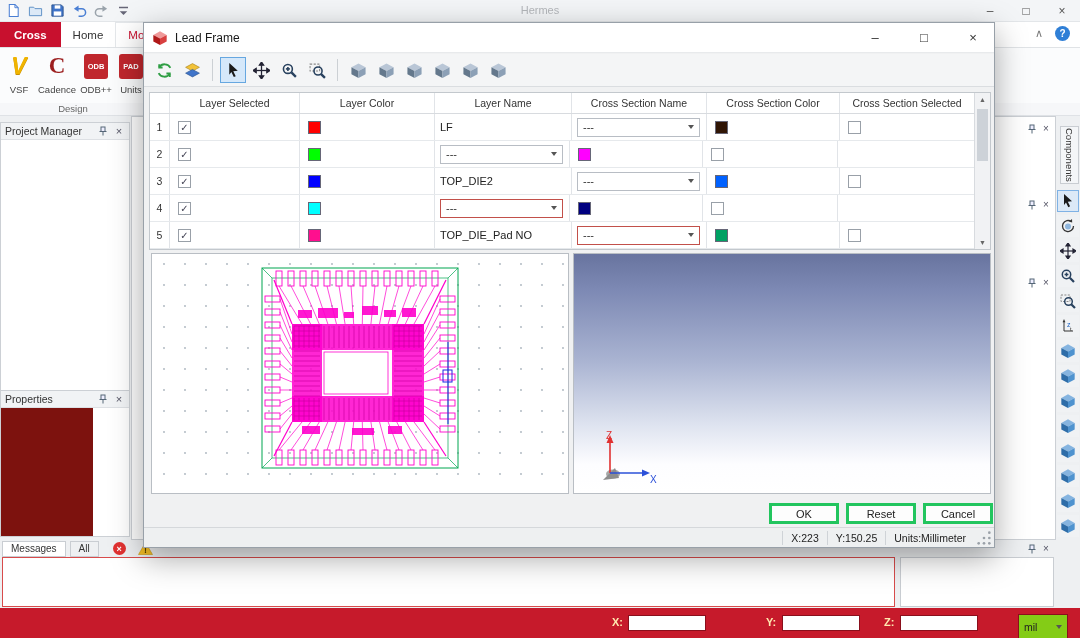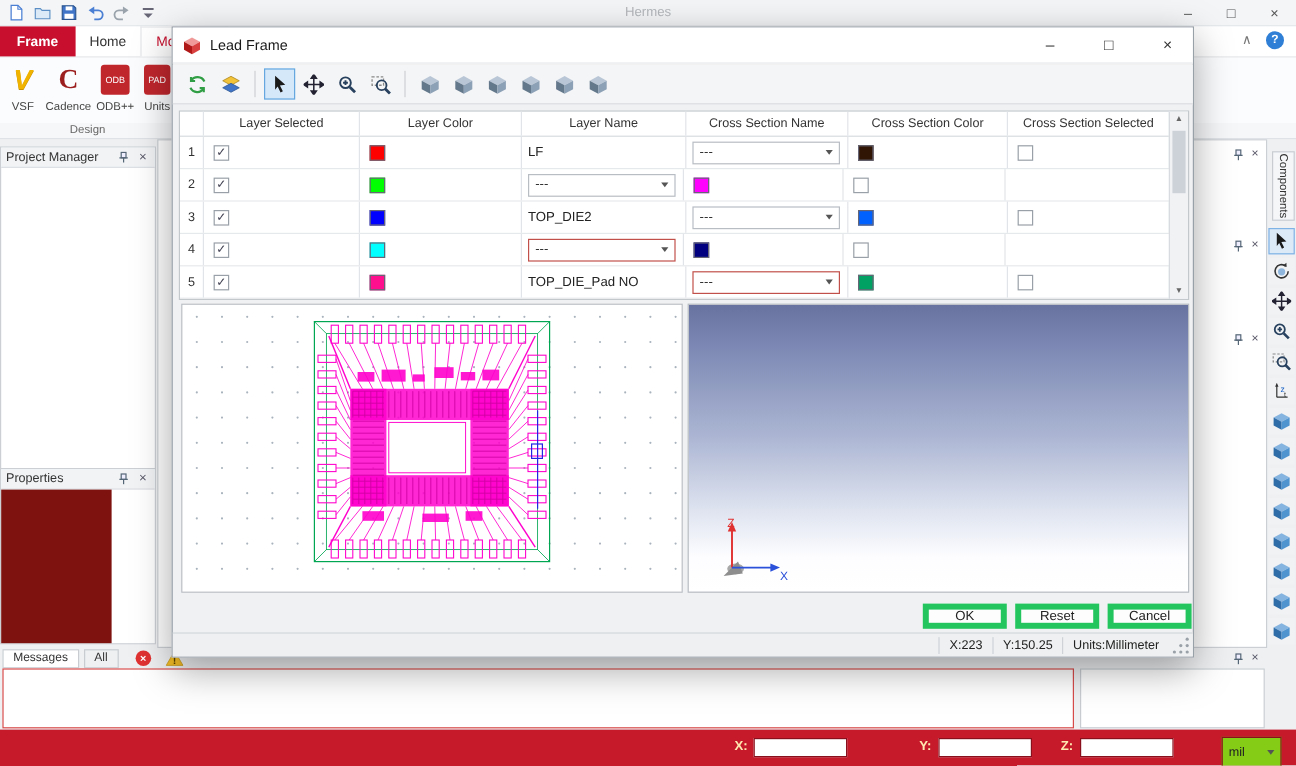--- a/index.html
+++ b/index.html
@@ -20,21 +20,21 @@
   .tab.modeling{color:#c8102e;border:1px solid #e4e7ea;border-bottom:none;background:#fff}
   .rt-right{position:absolute;right:10px;top:26px;display:flex;align-items:center;gap:12px}
   .collapse{color:#777;font-size:11px}
   .help{width:15px;height:15px;border-radius:50%;background:#2f7fd6;color:#fff;font-size:10px;font-weight:bold;display:flex;align-items:center;justify-content:center}
   .ribbon{position:absolute;left:0;top:48px;width:100%;height:55px;background:#fbfcfd}
   .ritem{position:absolute;top:3px;text-align:center}
   .ricon{height:30px;display:flex;align-items:center;justify-content:center}
   .rlabel{font-size:9.5px;color:#444;margin-top:3px}
   .g-vsf{font-size:23px;font-weight:bold;color:#f0b400;text-shadow:0 1px 0 #c99000;font-style:italic}
   .g-cad{font-size:23px;font-weight:bold;color:#9c1f1f;font-family:"Liberation Serif",serif}
-  .chip{background:#c0272d;color:#fff;font-size:7.5px;font-weight:normal;padding:8px 4px;border-radius:3px}
+  .chip{background:#c0272d;color:#fff;font-size:7.5px;font-weight:bold;padding:8px 4px;border-radius:3px}
   .designstrip{position:absolute;left:0;top:103px;width:100%;height:13px;background:#f6f7f9;border-bottom:1px solid #dfe2e6}
   .designlabel{position:absolute;left:0;width:146px;font-size:9.5px;color:#666;text-align:center}
   
   .workspace{position:absolute;left:131px;top:116px;width:925px;height:424px;background:#fff;border:1px solid #ccd0d5}
   .spanel{position:absolute;left:0;width:130px;background:#fff;border:1px solid #ccd0d5}
   .phdr{height:17px;background:#f1f3f5;border-bottom:1px solid #dde0e4;display:flex;align-items:center;font-size:10.5px;color:#333;padding:0 4px;gap:4px}
   .phdr .t{flex:1;white-space:nowrap;overflow:hidden}
   .pico{width:12px;height:12px;display:inline-flex;align-items:center;justify-content:center;color:#556;font-size:11px}
   .pico svg{width:10px;height:10px}
   .hscroll{position:absolute;left:0;bottom:0;width:100%;height:15px;background:#f2f3f5;border-top:1px solid #dde0e4;display:flex;justify-content:space-between}
@@ -85,21 +85,21 @@
   .chk.checked::after{content:"✓"}
   .swatch{width:13px;height:13px;border:1px solid #667;margin-left:3px}
   .combo{flex:1;height:19px;margin-right:6px;background:#fff;border:1px solid #b8bdc4;display:flex;align-items:center;justify-content:space-between;padding:0 5px;font-size:11px;color:#333}
   .combo.alert{border-color:#c2504a}
   .carr{width:0;height:0;border-left:3.5px solid transparent;border-right:3.5px solid transparent;border-top:4px solid #555}
   .vscroll{position:absolute;right:0;top:0;width:16px;height:156px;background:#f1f2f4;border-left:1px solid #d8dbdf;display:flex;flex-direction:column;align-items:center;justify-content:space-between;font-size:7px;color:#666;padding:3px 0}
   .vthumb{position:absolute;left:2px;top:16px;width:11px;height:52px;background:#cdd2d8}
   .view2d{position:absolute;left:7px;top:230px;width:418px;height:241px;background:#fff;border:1px solid #b9bec4}
   .view3d{position:absolute;left:429px;top:230px;width:418px;height:241px;border:1px solid #b9bec4;background:linear-gradient(180deg,#68749f 0%,#7d89b4 15%,#aab4d2 45%,#dfe4f0 72%,#fdfdff 88%,#ffffff 100%)}
   .triad{position:absolute;left:20px;bottom:6px}
-  .dlgbtn{position:absolute;top:480px;width:70px;height:21px;background:#fdfdfd;border:5px solid #22c55e;font-size:11px;color:#222;font-family:inherit}
+  .dlgbtn{position:absolute;top:480px;width:70px;height:21px;background:#fdfdfd;border:3px solid #22c55e;font-size:11px;color:#222;font-family:inherit}
   .dstatus{position:absolute;left:0;bottom:0;width:100%;height:20px;background:#eef0f1;border-top:1px solid #d5d8db;display:flex;align-items:center;justify-content:flex-end;font-size:10.5px;color:#222}
   .dseg{padding:0 8px;border-left:1px solid #cfd3d7;height:14px;display:flex;align-items:center}
   .grip{width:16px;height:16px;margin:0 2px;display:inline-flex}
 </style>
 </head>
 <body>
 
 <div id="app">
 
   <div class="titlebar">
@@ -143,21 +143,21 @@
     </div>
     <div class="app-title">Hermes</div>
     <div class="winctl">
       <span class="wbtn">–</span>
       <span class="wbtn">□</span>
       <span class="wbtn">×</span>
     </div>
   </div>
 
   <div class="ribbontabs">
-    <div class="tab file">Frame</div>
+    <div class="tab file">Cross</div>
     <div class="tab">Home</div>
     <div class="tab modeling">Modeling</div>
   </div>
   <div class="rt-right">
     <span class="collapse">∧</span>
     <span class="help">?</span>
   </div>
 
   <div class="ribbon">
     <div class="ritem" style="left:2px;width:34px">

